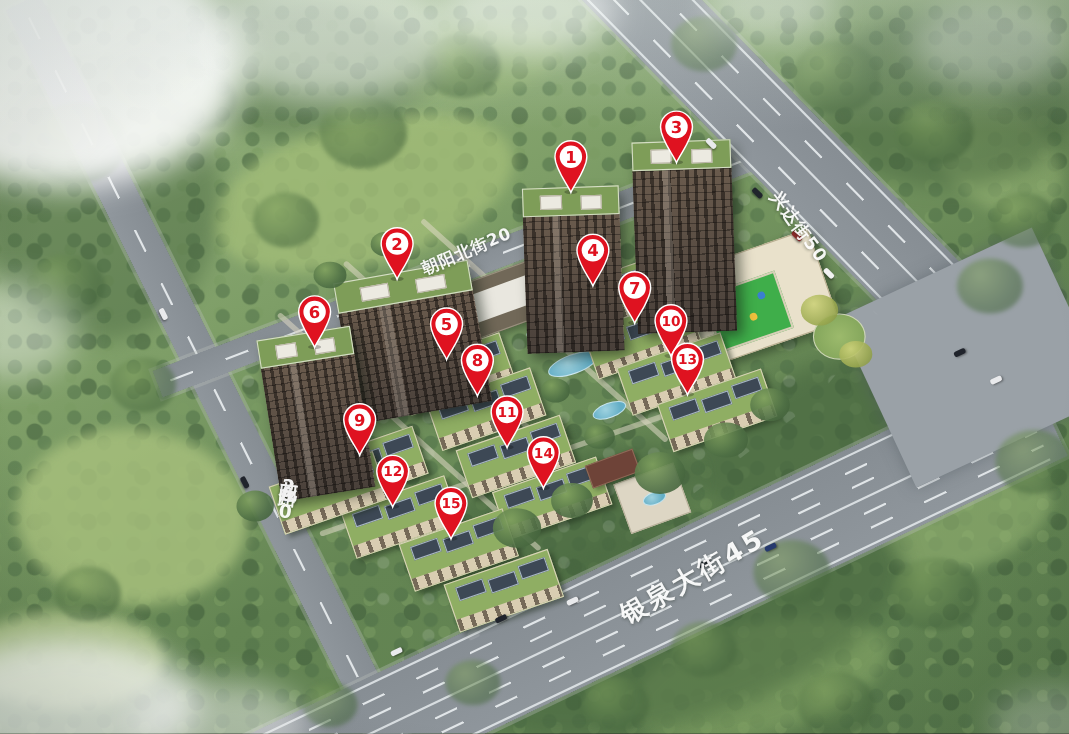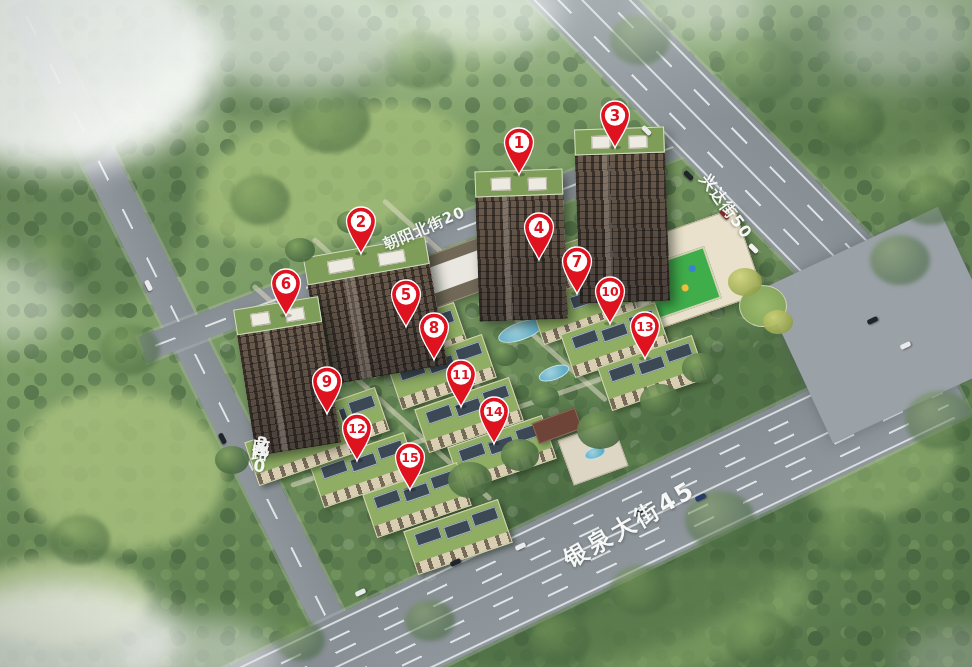--- a/index.html
+++ b/index.html
@@ -358,21 +358,21 @@
           <path d="M17 48 C15 42 2.5 27 2.5 15.5 A14.5 14.5 0 1 1 31.5 15.5 C31.5 27 19 42 17 48 Z" fill="#df1220" stroke="#ffffff" stroke-width="1.3"></path>
           <circle cx="17" cy="15.5" r="10.2" fill="#ffffff"></circle>
           <text x="17" y="20" text-anchor="middle" font-family="DejaVu Sans, Liberation Sans, sans-serif" font-size="12.5" font-weight="bold" fill="#df1220">11</text>
         </svg></div>
       <div class="abs pin" style="left: 340px; top: 413px;"><svg width="34" height="50" viewBox="0 0 34 50">
           <ellipse cx="17" cy="47.5" rx="6" ry="2" fill="rgba(0,0,0,.25)"></ellipse>
           <path d="M17 48 C15 42 2.5 27 2.5 15.5 A14.5 14.5 0 1 1 31.5 15.5 C31.5 27 19 42 17 48 Z" fill="#df1220" stroke="#ffffff" stroke-width="1.3"></path>
           <circle cx="17" cy="15.5" r="10.2" fill="#ffffff"></circle>
           <text x="17" y="20" text-anchor="middle" font-family="DejaVu Sans, Liberation Sans, sans-serif" font-size="12.5" font-weight="bold" fill="#df1220">12</text>
         </svg></div>
-      <div class="abs pin" style="left: 628px; top: 311px;"><svg width="34" height="50" viewBox="0 0 34 50">
+      <div class="abs pin" style="left: 608px; top: 311px;"><svg width="34" height="50" viewBox="0 0 34 50">
           <ellipse cx="17" cy="47.5" rx="6" ry="2" fill="rgba(0,0,0,.25)"></ellipse>
           <path d="M17 48 C15 42 2.5 27 2.5 15.5 A14.5 14.5 0 1 1 31.5 15.5 C31.5 27 19 42 17 48 Z" fill="#df1220" stroke="#ffffff" stroke-width="1.3"></path>
           <circle cx="17" cy="15.5" r="10.2" fill="#ffffff"></circle>
           <text x="17" y="20" text-anchor="middle" font-family="DejaVu Sans, Liberation Sans, sans-serif" font-size="12.5" font-weight="bold" fill="#df1220">13</text>
         </svg></div>
       <div class="abs pin" style="left: 477px; top: 396px;"><svg width="34" height="50" viewBox="0 0 34 50">
           <ellipse cx="17" cy="47.5" rx="6" ry="2" fill="rgba(0,0,0,.25)"></ellipse>
           <path d="M17 48 C15 42 2.5 27 2.5 15.5 A14.5 14.5 0 1 1 31.5 15.5 C31.5 27 19 42 17 48 Z" fill="#df1220" stroke="#ffffff" stroke-width="1.3"></path>
           <circle cx="17" cy="15.5" r="10.2" fill="#ffffff"></circle>
           <text x="17" y="20" text-anchor="middle" font-family="DejaVu Sans, Liberation Sans, sans-serif" font-size="12.5" font-weight="bold" fill="#df1220">14</text>

